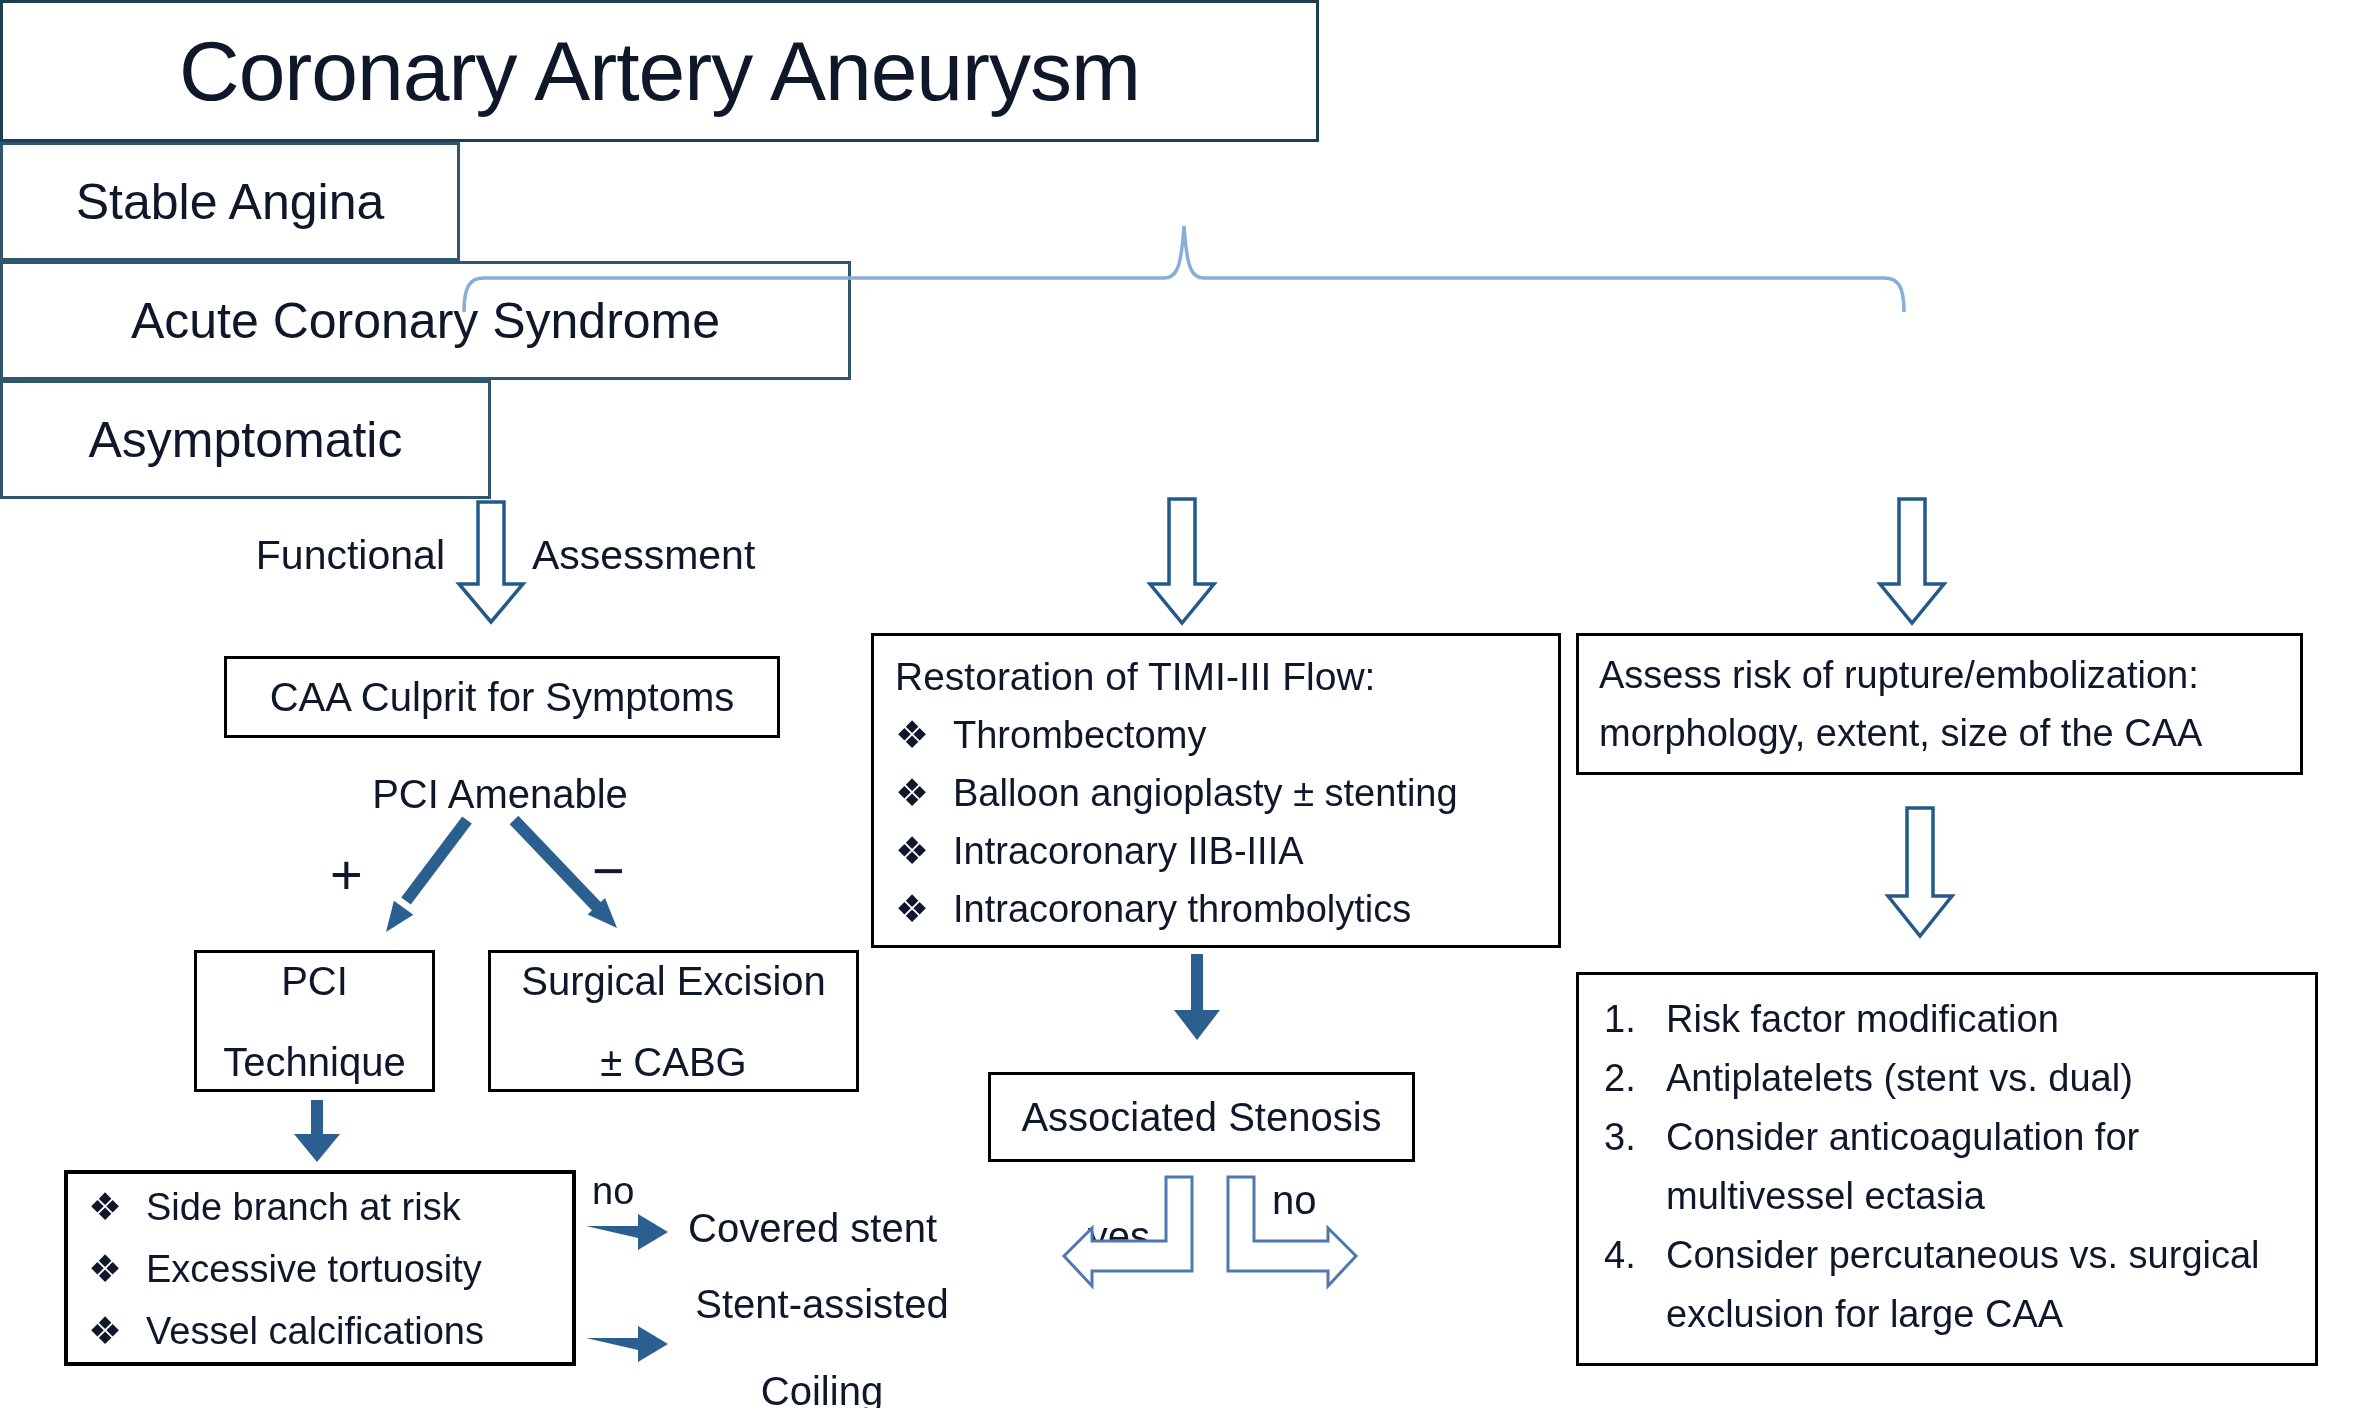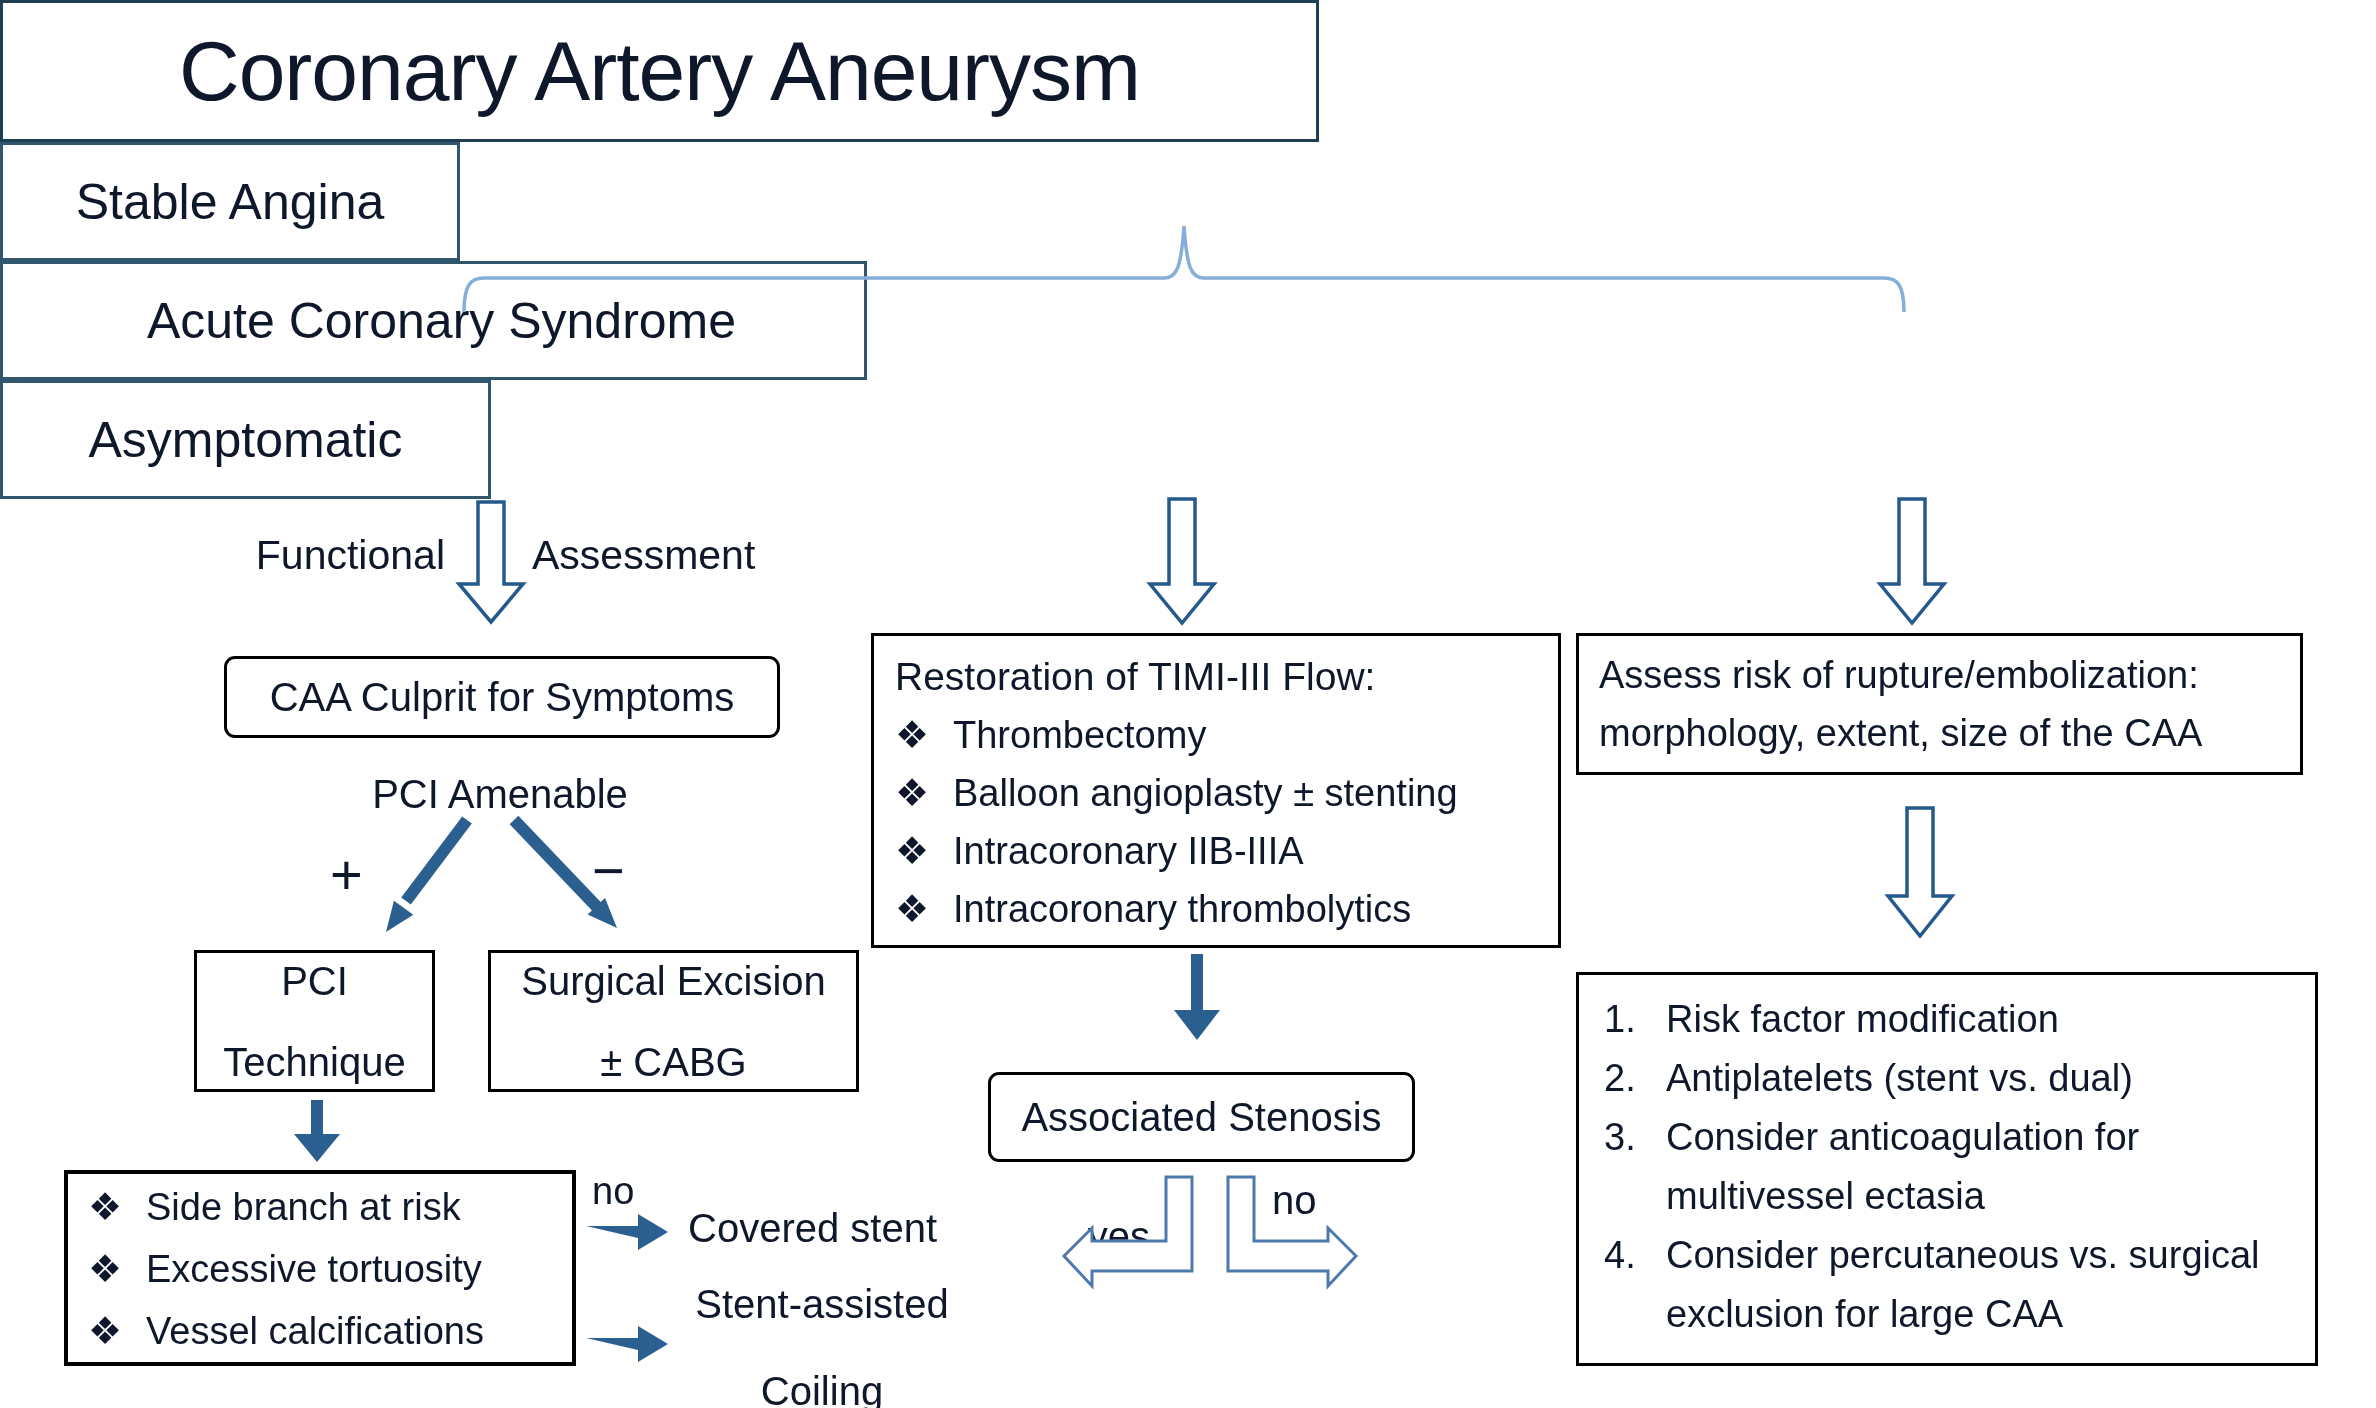--- a/index.html
+++ b/index.html
@@ -13,24 +13,24 @@
     left:523px;top:54px;width:1313px;height:136px;
     border:3px solid #1e3e52;display:flex;align-items:center;justify-content:center;
     font-size:84px;letter-spacing:-1px;white-space:nowrap;
   }
   .hdr-box{
     top:359px;height:113px;border:3px solid #30566e;
     display:flex;align-items:center;justify-content:center;
     font-size:50px;white-space:nowrap;
   }
   #hdr-stable{left:273px;width:454px;}
-  #hdr-acs{left:758px;width:845px;padding-left:16px;}
+  #hdr-acs{left:758px;width:845px;}
   #hdr-asym{left:1624px;width:485px;}
   .content-box{border:3px solid #000000;}
-  .center-text{display:flex;align-items:center;justify-content:center;text-align:center;border-radius:11px;}
+  .center-text{display:flex;align-items:center;justify-content:center;text-align:center;}
   .lbl{position:absolute;font-size:41px;white-space:nowrap;}
   .lbl-right{text-align:right;}
   .bullet-list{position:absolute;margin:0;padding:0;list-style:none;}
   .bullet-list li{display:flex;font-size:38px;line-height:62px;}
   .bullet-list .b{width:58px;flex:0 0 58px;text-align:left;}
   .resto-title{font-size:39px;line-height:58px;}
   .resto-list li{line-height:58px;}
   .num-list{position:absolute;margin:0;padding:0;list-style:none;}
   .num-list li{display:flex;font-size:38px;line-height:59px;}
   .num-list .n{width:62px;flex:0 0 62px;}

